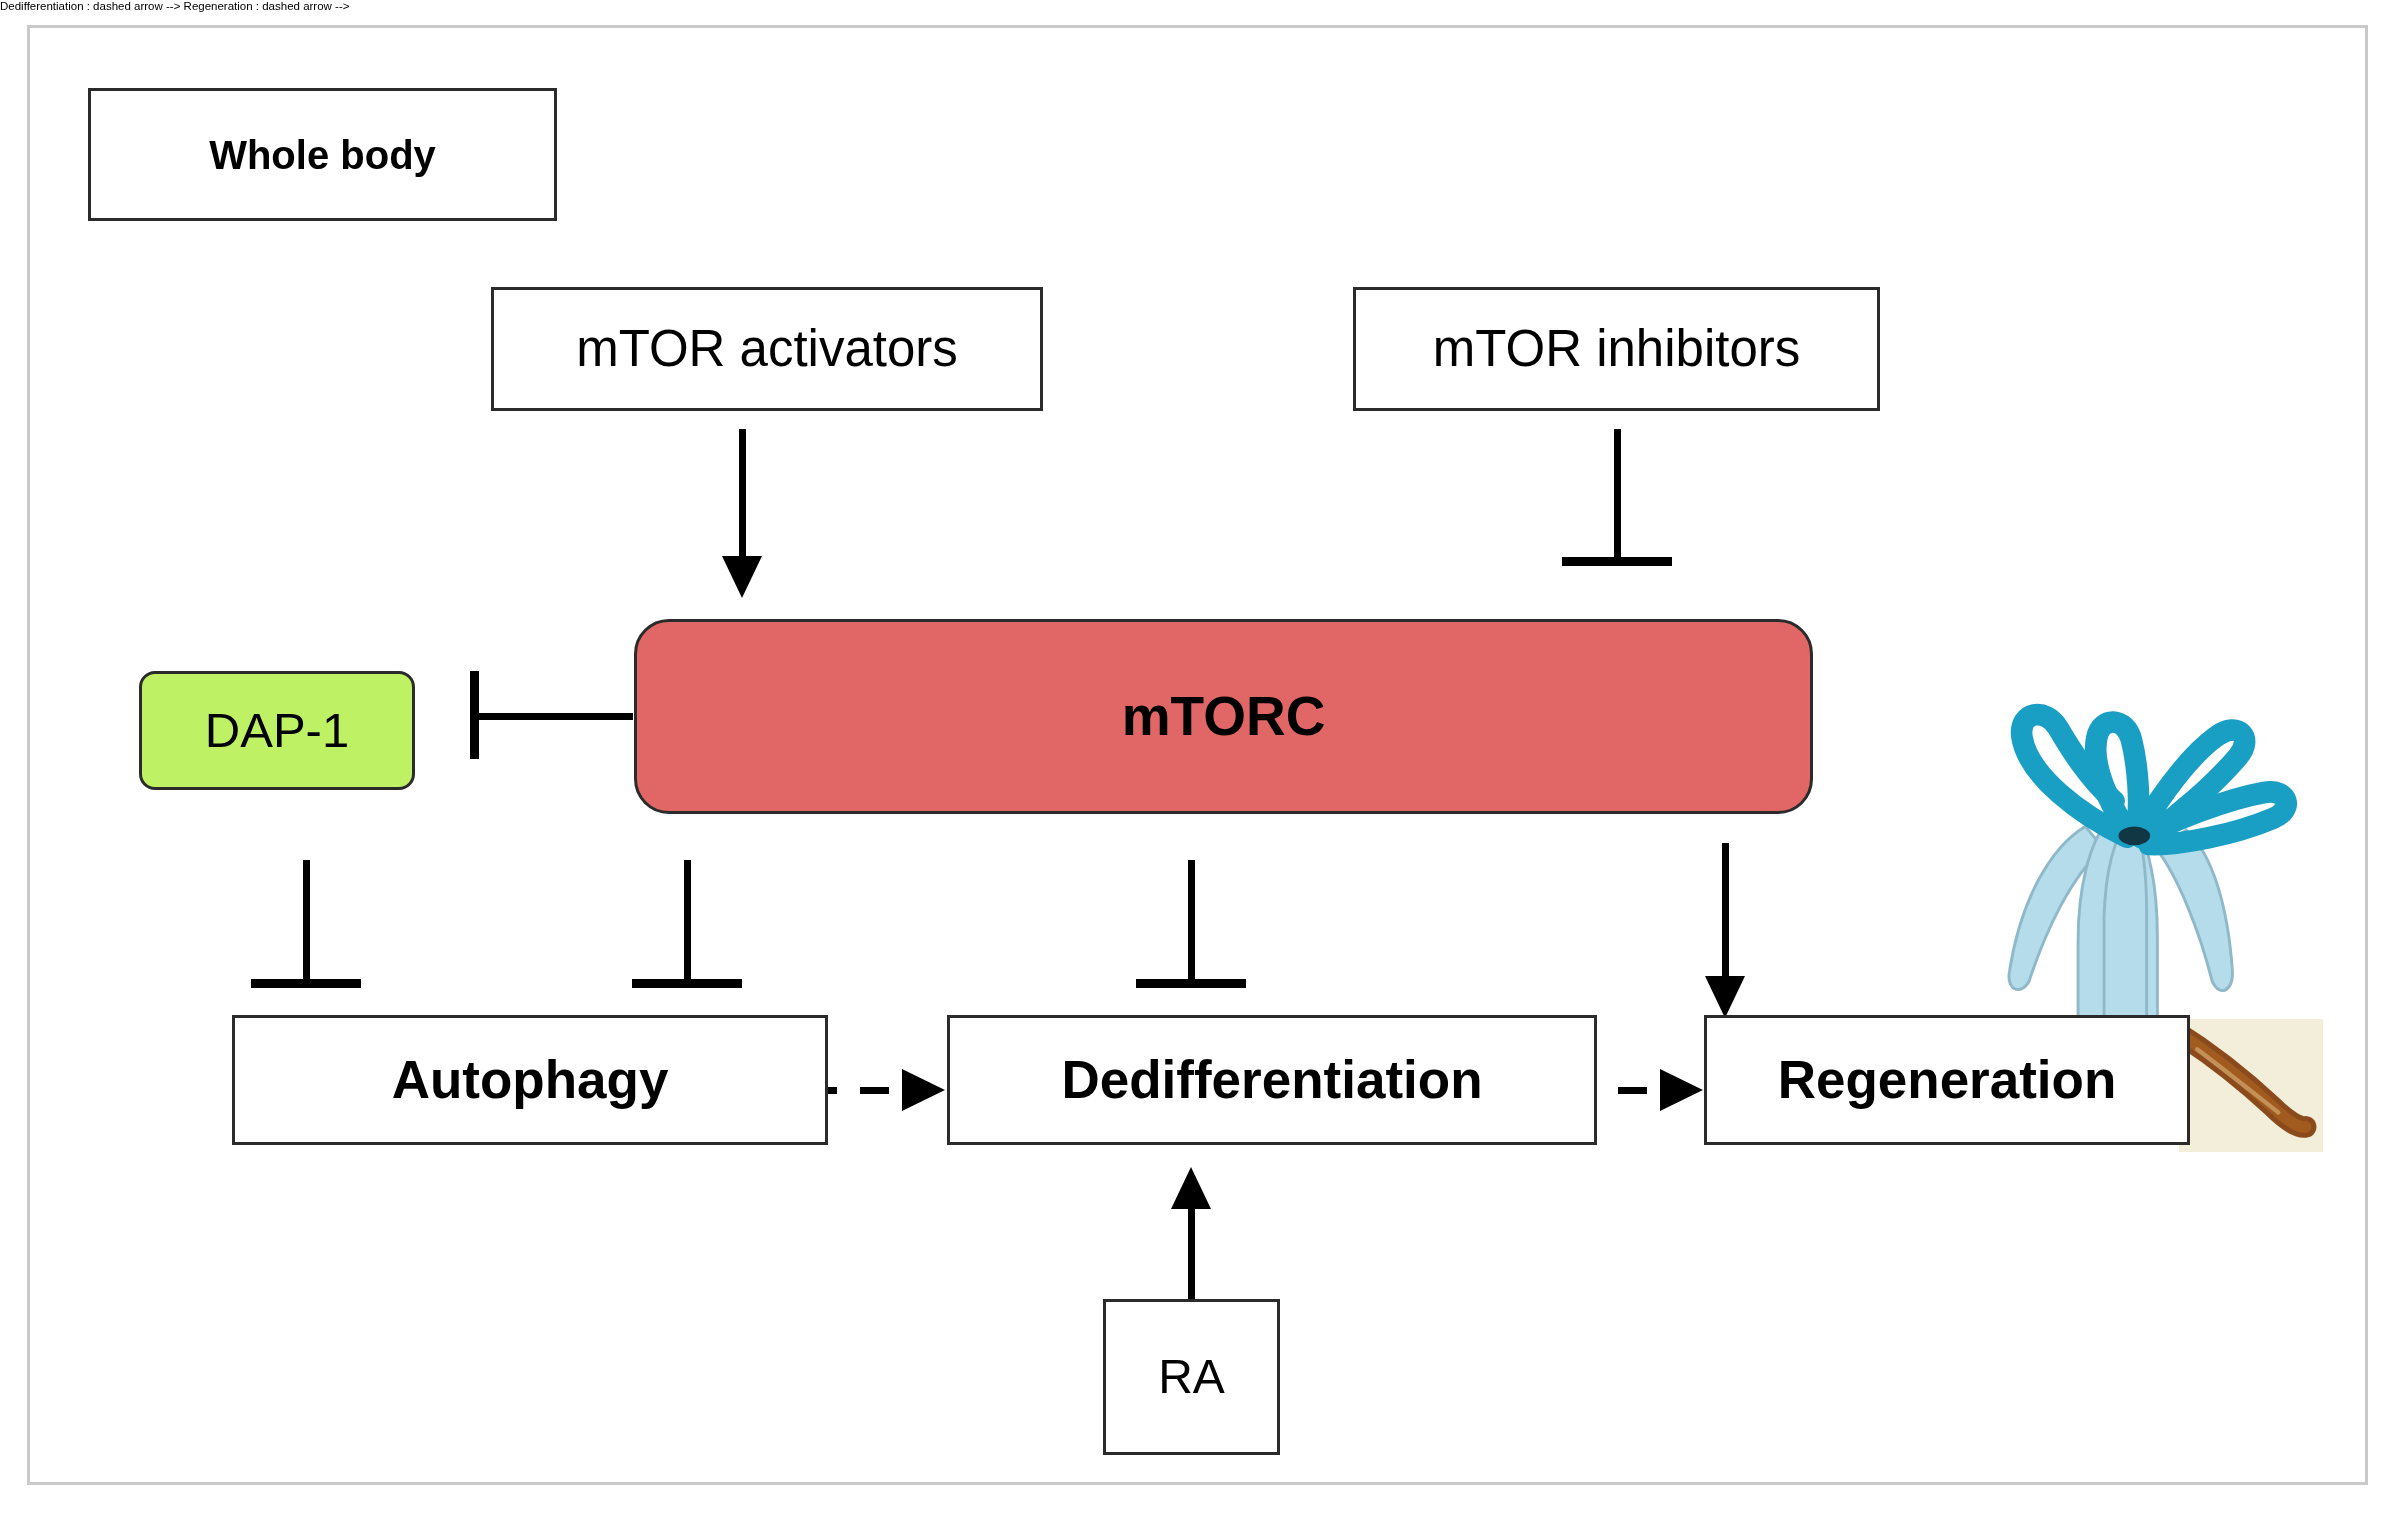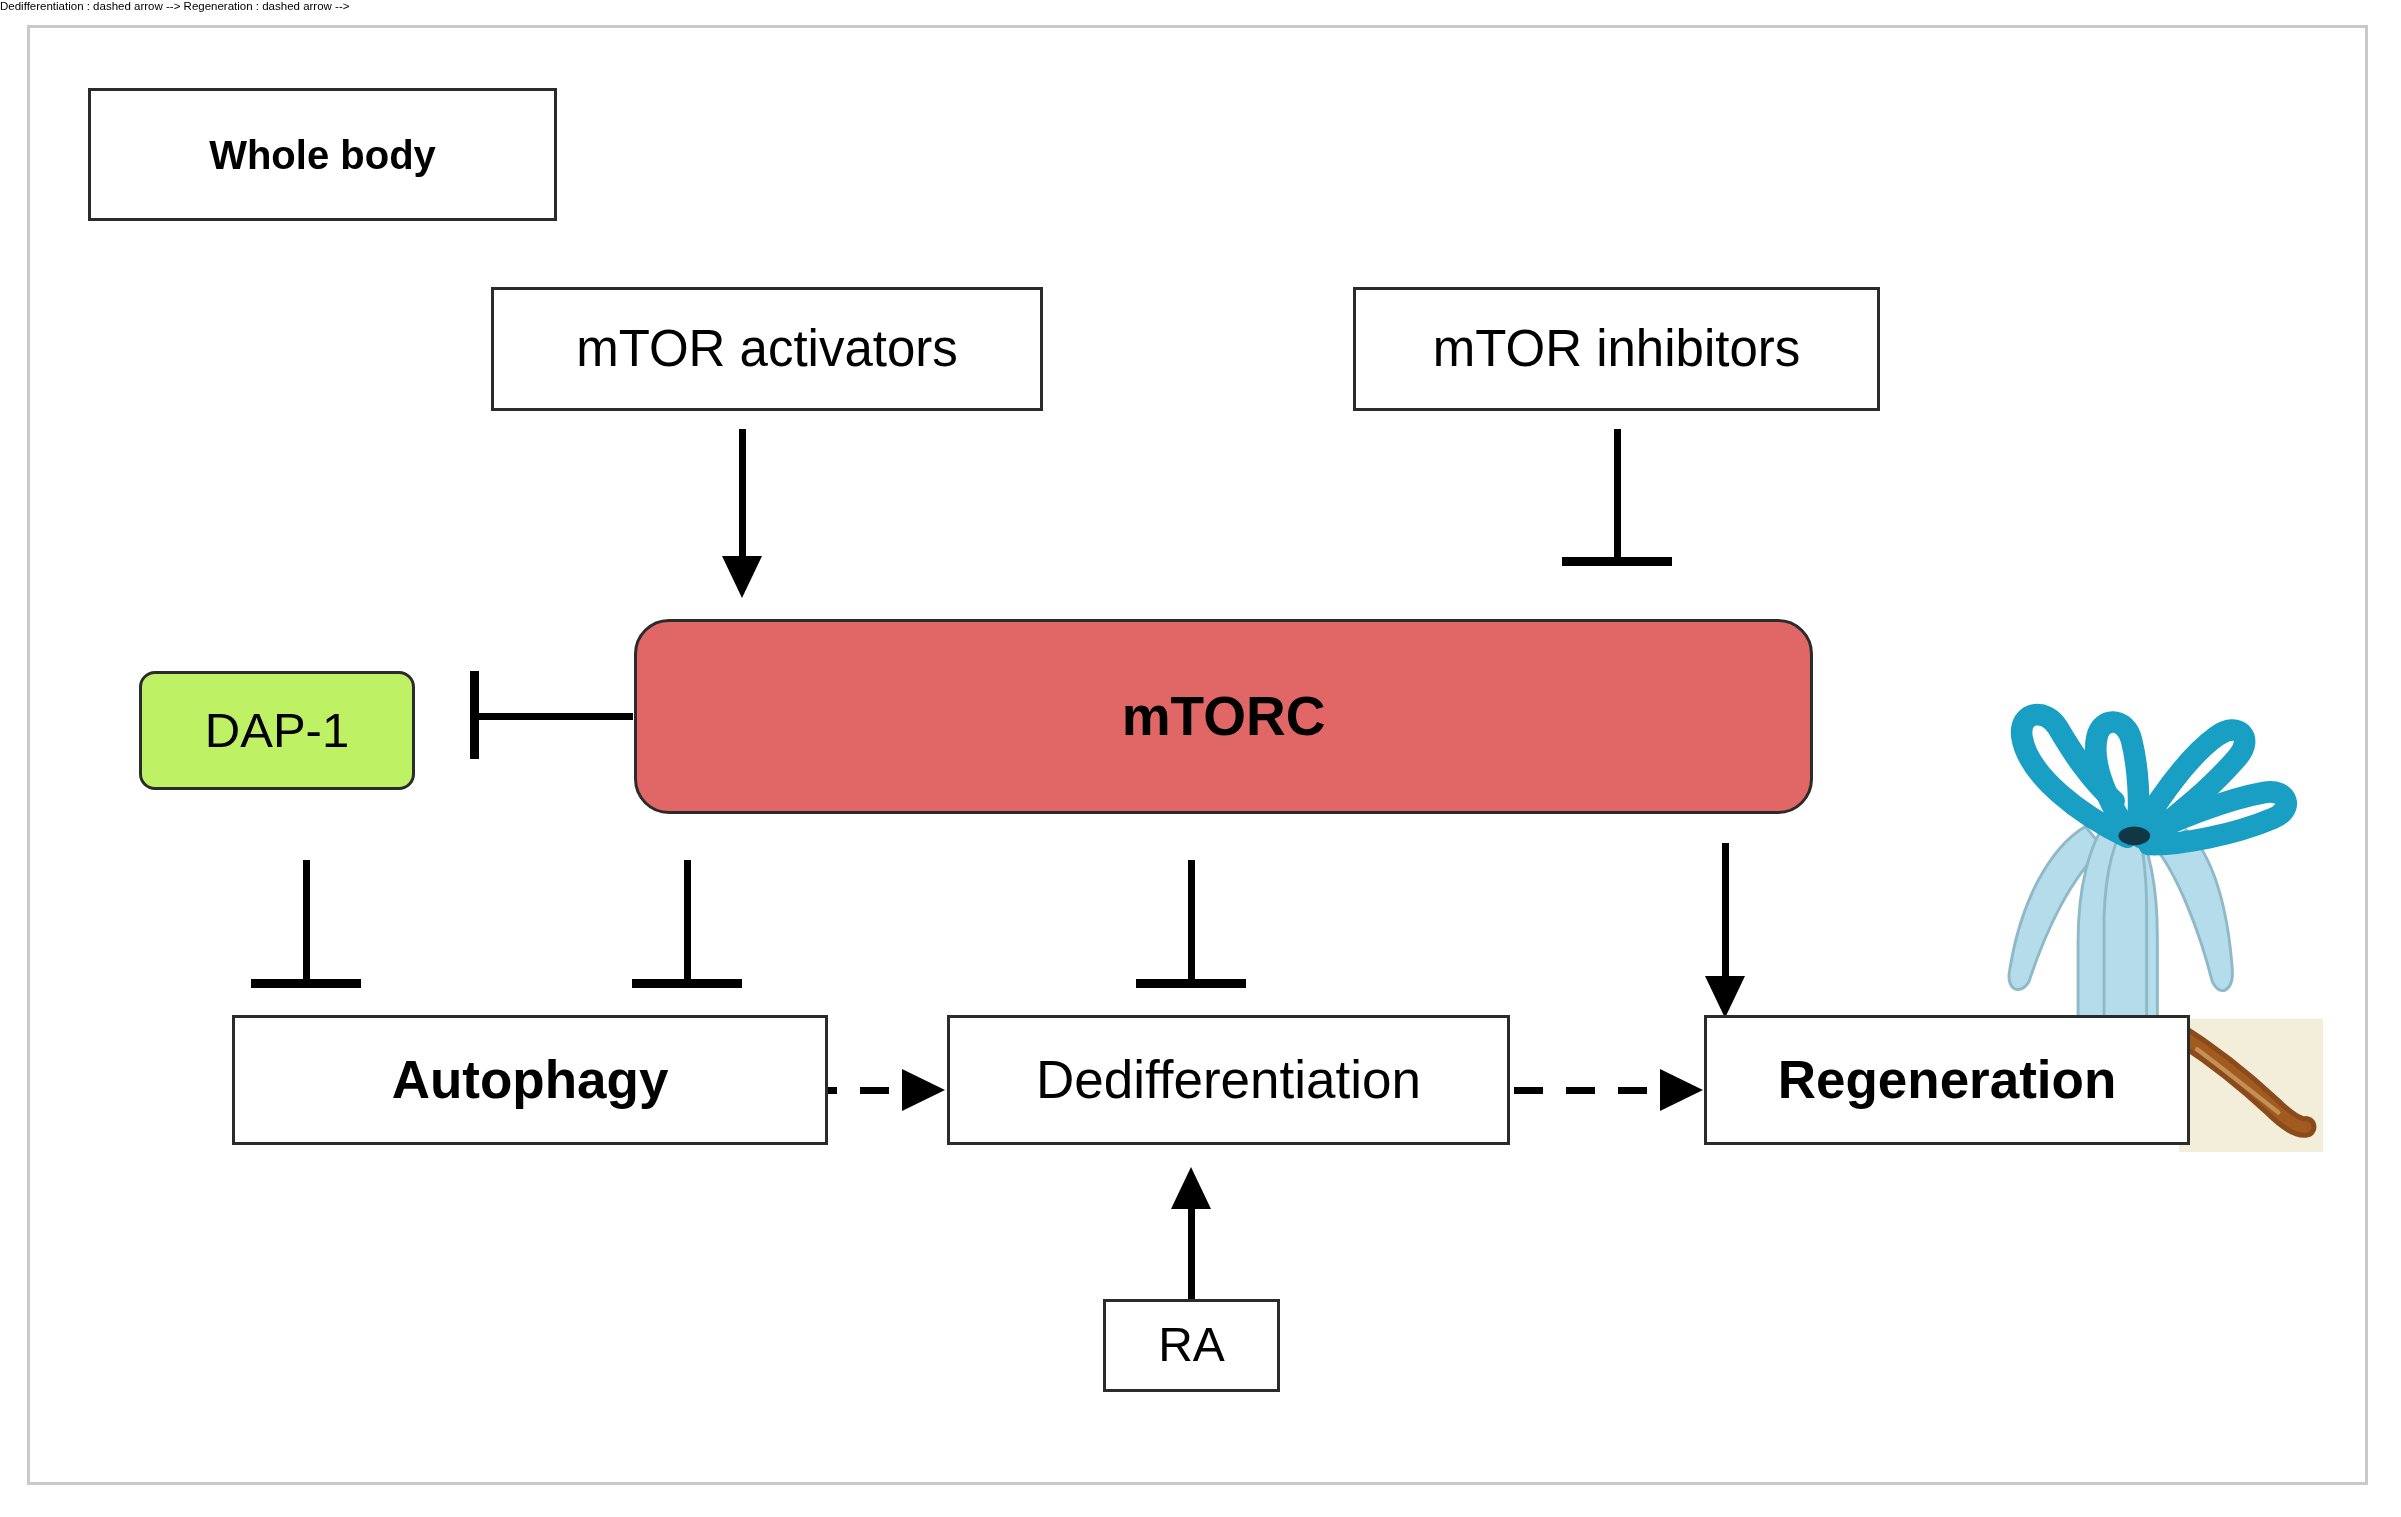--- a/index.html
+++ b/index.html
@@ -70,32 +70,32 @@
     font-size: 55px; font-weight: bold;
     background: #e16767;
     border-radius: 35px;
     border: 3.6px solid #2b2b2b;
   }
   #node-autophagy {
     left: 232px; top: 1015px; width: 596px; height: 130px;
     font-size: 53px; font-weight: bold;
   }
   #node-dedifferentiation {
-    left: 947px; top: 1015px; width: 563px; height: 130px;
-    font-size: 53px; font-weight: normal;
+    left: 947px; top: 1015px; width: 650px; height: 130px;
+    font-size: 53px; font-weight: bold;
   }
   #node-regeneration {
     left: 1704px; top: 1015px; width: 486px; height: 130px;
     font-size: 53px; font-weight: bold;
     background: #ffffff;
     z-index: 8;
     text-align: center;
   }
   #node-ra {
-    left: 1103px; top: 1299px; width: 177px; height: 93px;
+    left: 1103px; top: 1299px; width: 177px; height: 156px;
     font-size: 48px;
   }
 
   
   .conn { position: absolute; z-index: 3; }
   .vline {
     position: absolute;
     background: #000000;
     width: 6.5px;
   }

